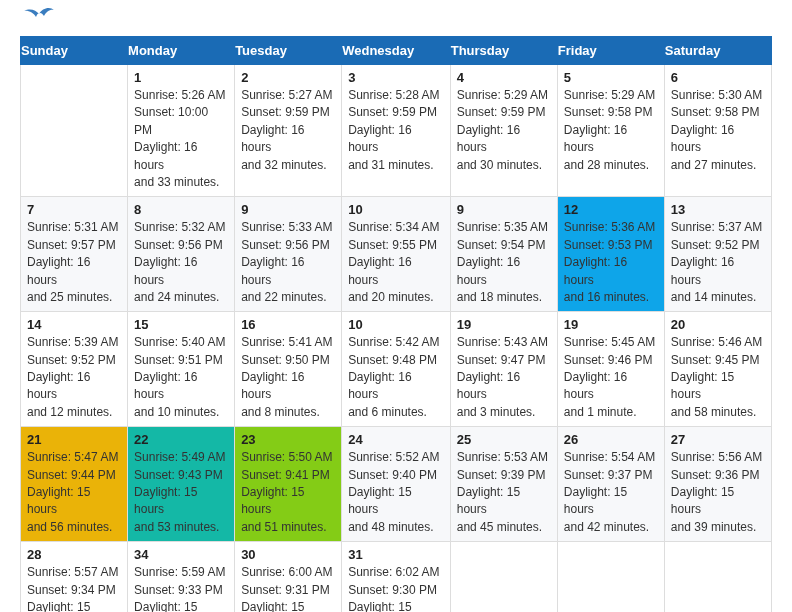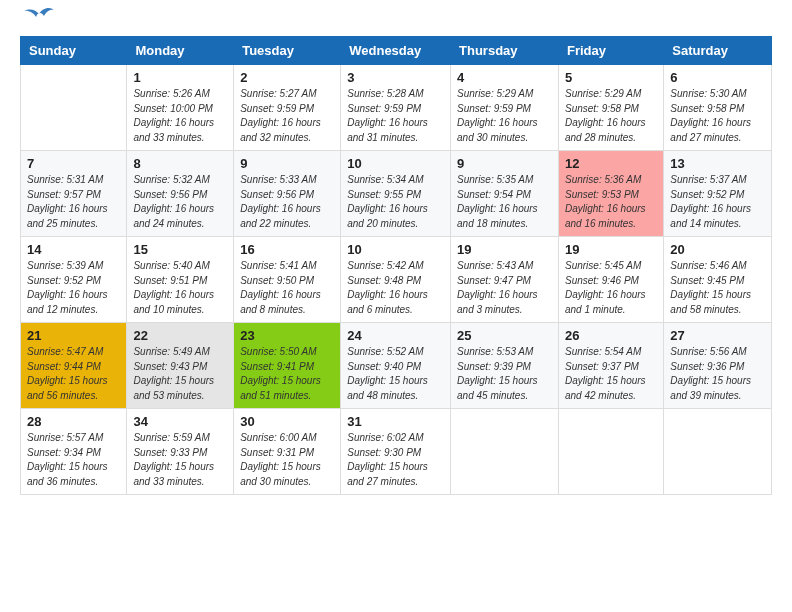--- a/index.html
+++ b/index.html
@@ -51,21 +51,21 @@
     .calendar {
       width: 100%;
       border-collapse: collapse;
       border: 1px solid #ccc;
     }
     .calendar th {
       background-color: #1a6bb5;
       color: #fff;
       font-size: 13px;
       font-weight: bold;
-      padding: 6px 8px;
+      padding: 6px 0;
       text-align: left;
       border: 1px solid #1a6bb5;
     }
     .calendar td {
       vertical-align: top;
       border: 1px solid #ddd;
       padding: 5px 6px;
       width: 113px;
       min-height: 85px;
       background: #fff;
@@ -73,24 +73,23 @@
     .calendar tr:nth-child(even) td {
       background: #f7f8fa;
     }
     .day-num {
       font-weight: bold;
       font-size: 13px;
       color: #222;
       margin-bottom: 2px;
     }
     .day-info {
-      font-size: 10px;
+      font-size: 12px;
       color: #333;
       line-height: 1.45;
-      font-style: italic;
     }
     .empty-cell {
       background: #fff !important;
     }
   </style>
 </head>
 <body>
 
 <div class="page">
   <div class="header">
@@ -166,21 +165,21 @@
             <div class="day-info">Sunrise: 5:33 AM<br>Sunset: 9:56 PM<br>Daylight: 16 hours<br>and 22 minutes.</div>
           </td>
           <td style="background: rgb(247, 248, 250);">
             <div class="day-num">10</div>
             <div class="day-info">Sunrise: 5:34 AM<br>Sunset: 9:55 PM<br>Daylight: 16 hours<br>and 20 minutes.</div>
           </td>
           <td style="background: rgb(247, 248, 250);">
             <div class="day-num">9</div>
             <div class="day-info">Sunrise: 5:35 AM<br>Sunset: 9:54 PM<br>Daylight: 16 hours<br>and 18 minutes.</div>
           </td>
-          <td style="background: #fca5a5;">
+          <td style="background: #0ea5e9;">
             <div class="day-num">12</div>
             <div class="day-info">Sunrise: 5:36 AM<br>Sunset: 9:53 PM<br>Daylight: 16 hours<br>and 16 minutes.</div>
           </td>
           <td style="background: rgb(247, 248, 250);">
             <div class="day-num">13</div>
             <div class="day-info">Sunrise: 5:37 AM<br>Sunset: 9:52 PM<br>Daylight: 16 hours<br>and 14 minutes.</div>
           </td>
         </tr>
         <tr>
           <td>
@@ -210,21 +209,21 @@
           <td>
             <div class="day-num">20</div>
             <div class="day-info">Sunrise: 5:46 AM<br>Sunset: 9:45 PM<br>Daylight: 15 hours<br>and 58 minutes.</div>
           </td>
         </tr>
         <tr>
           <td style="background: #eab308;">
             <div class="day-num">21</div>
             <div class="day-info">Sunrise: 5:47 AM<br>Sunset: 9:44 PM<br>Daylight: 15 hours<br>and 56 minutes.</div>
           </td>
-          <td style="background: #e5e5e5;">
+          <td style="background: #14b8a6;">
             <div class="day-num">22</div>
             <div class="day-info">Sunrise: 5:49 AM<br>Sunset: 9:43 PM<br>Daylight: 15 hours<br>and 53 minutes.</div>
           </td>
           <td style="background: #84cc16;">
             <div class="day-num">23</div>
             <div class="day-info">Sunrise: 5:50 AM<br>Sunset: 9:41 PM<br>Daylight: 15 hours<br>and 51 minutes.</div>
           </td>
           <td style="background: rgb(247, 248, 250);">
             <div class="day-num">24</div>
             <div class="day-info">Sunrise: 5:52 AM<br>Sunset: 9:40 PM<br>Daylight: 15 hours<br>and 48 minutes.</div>

